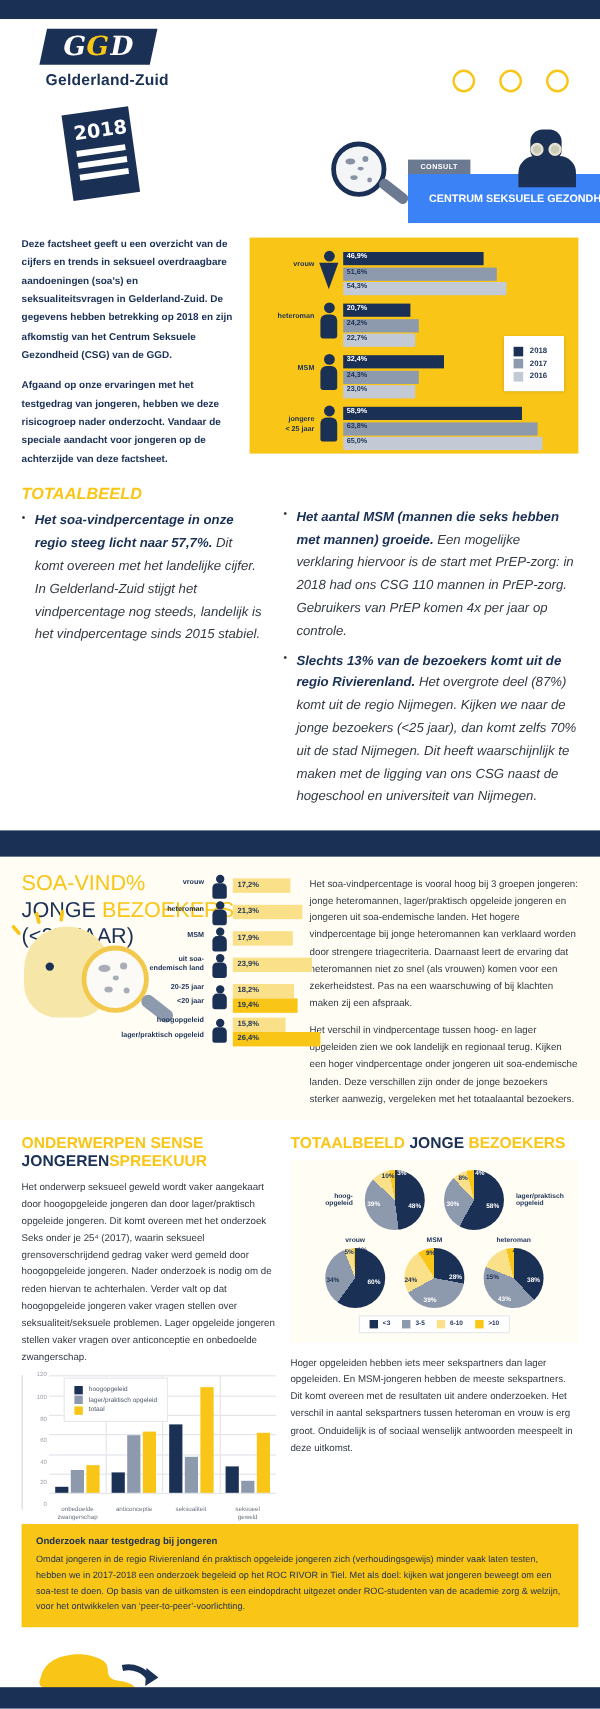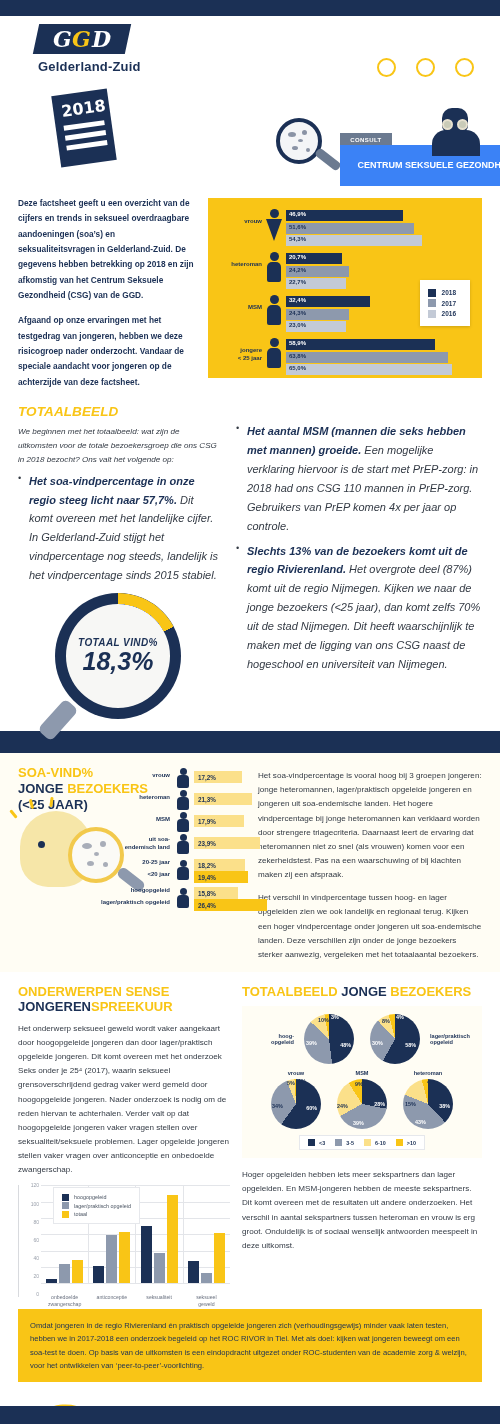--- a/index.html
+++ b/index.html
@@ -165,21 +165,21 @@
   }
   .mag-txt { position: absolute; inset: 0; display: flex; flex-direction: column;
              align-items: center; justify-content: center; }
   .mag-txt .t1 { color: #1b3055; font-size: 10px; font-weight: 700; letter-spacing: .4px; }
   .mag-txt .t2 { color: #1b3055; font-size: 25px; font-weight: 700; line-height: 1.05; }
 
   .navy-band { height: 22px; background: #1b3055; margin-top: 12px; }
 
   
   .soa-sec { background: #fffdf4; padding: 12px 18px 10px 18px; position: relative; }
-  .soa-head { font-size: 13px; font-weight: 700; line-height: 1.22; }
+  .soa-head { font-size: 18px; font-weight: 400; line-height: 1.22; }
   .soa-head .y { color: #f9c516; } .soa-head .b { color: #1b3055; }
   .soa-flex { display: flex; gap: 10px; }
   .soa-left { width: 230px; position: relative; }
   .bulb {
     position: absolute; left: 2px; top: 46px; width: 72px; height: 76px;
     background: #f6e6a8; border-radius: 36px 36px 28px 28px;
   }
   .bulb .eye { position: absolute; left: 18px; top: 30px; width: 7px; height: 7px;
                border-radius: 50%; background: #1b3055; }
   .bulb .ray { position: absolute; width: 3px; height: 10px; background: #f9c516; border-radius: 2px; }
@@ -410,35 +410,25 @@
               <span>2016</span>
             </div>
         </div>
       </div>
     </div>
   </div>
 
   <div class="totaal-wrap">
     <div style="width:200px;">
       <h2 class="sec-yellow">TOTAALBEELD</h2>
-      <p class="p-gray">We beginnen met het totaalbeeld: wat zijn de uitkomsten voor de totale bezoekersgroep die ons CSG in 2018 bezocht? Ons valt het volgende op:</p>
       <ul class="bullets" style="margin-top:4px;">
         <li>
           <b>Het soa-vindpercentage in onze regio steeg licht naar 57,7%.</b><span> Dit komt overeen met het landelijke cijfer. In Gelderland-Zuid stijgt het vindpercentage nog steeds, landelijk is het vindpercentage sinds 2015 stabiel.</span>
         </li>
       </ul>
-      <div class="magnifier">
-        <div class="mag-ring"></div>
-        <div class="mag-arc"></div>
-        <div class="mag-handle"></div>
-        <div class="mag-txt">
-          <div class="t1">TOTAAL VIND%</div>
-          <div class="t2">18,3%</div>
-        </div>
-      </div>
     </div>
     <div style="flex:1;padding-top:18px;">
       <ul class="bullets">
         <li><b>Het aantal MSM (mannen die seks hebben met mannen) groeide.</b><span> Een mogelijke verklaring hiervoor is de start met PrEP-zorg: in 2018 had ons CSG 110 mannen in PrEP-zorg. Gebruikers van PrEP komen 4x per jaar op controle.</span></li>
         <li><b>Slechts 13% van de bezoekers komt uit de regio Rivierenland.</b><span> Het overgrote deel (87%) komt uit de regio Nijmegen. Kijken we naar de jonge bezoekers (&lt;25 jaar), dan komt zelfs 70% uit de stad Nijmegen. Dit heeft waarschijnlijk te maken met de ligging van ons CSG naast de hogeschool en universiteit van Nijmegen.</span></li>
       </ul>
     </div>
   </div>
 
   <div class="navy-band"></div>
@@ -699,20 +689,21 @@
               <span>&gt;10</span>
             </div>
         </div>
       </div>
 
       <p class="p-gray" style="margin-top:10px">Hoger opgeleiden hebben iets meer sekspartners dan lager opgeleiden. En MSM-jongeren hebben de meeste sekspartners. Dit komt overeen met de resultaten uit andere onderzoeken. Het verschil in aantal sekspartners tussen heteroman en vrouw is erg groot. Onduidelijk is of sociaal wenselijk antwoorden meespeelt in deze uitkomst.</p>
     </div>
   </div>
 
   <div class="note-box">
+    <h3>Onderzoek naar testgedrag bij jongeren</h3>
     <p>Omdat jongeren in de regio Rivierenland én praktisch opgeleide jongeren zich (verhoudingsgewijs) minder vaak laten testen, hebben we in 2017-2018 een onderzoek begeleid op het ROC RIVOR in Tiel. Met als doel: kijken wat jongeren beweegt om een soa-test te doen. Op basis van de uitkomsten is een eindopdracht uitgezet onder ROC-studenten van de academie zorg &amp; welzijn, voor het ontwikkelen van ‘peer-to-peer’-voorlichting.</p>
   </div>
 
   <div class="footer">
     <div class="map">
       <svg viewBox="0 0 112 56">
         <path d="M8 30 C10 20,18 14,28 12 C40 9,52 11,60 16 C66 20,62 26,66 30 C70 34,78 32,84 36 C90 40,86 48,78 50 C66 53,54 48,44 46 C32 44,20 44,12 40 C6 37,6 34,8 30 Z" fill="#f9c516"></path>
         <path d="M76 22 C86 20,94 24,98 30" stroke="#1b3055" stroke-width="5" fill="none"></path>
         <polygon points="96,22 106,30 95,37" fill="#1b3055"></polygon>
       </svg>

